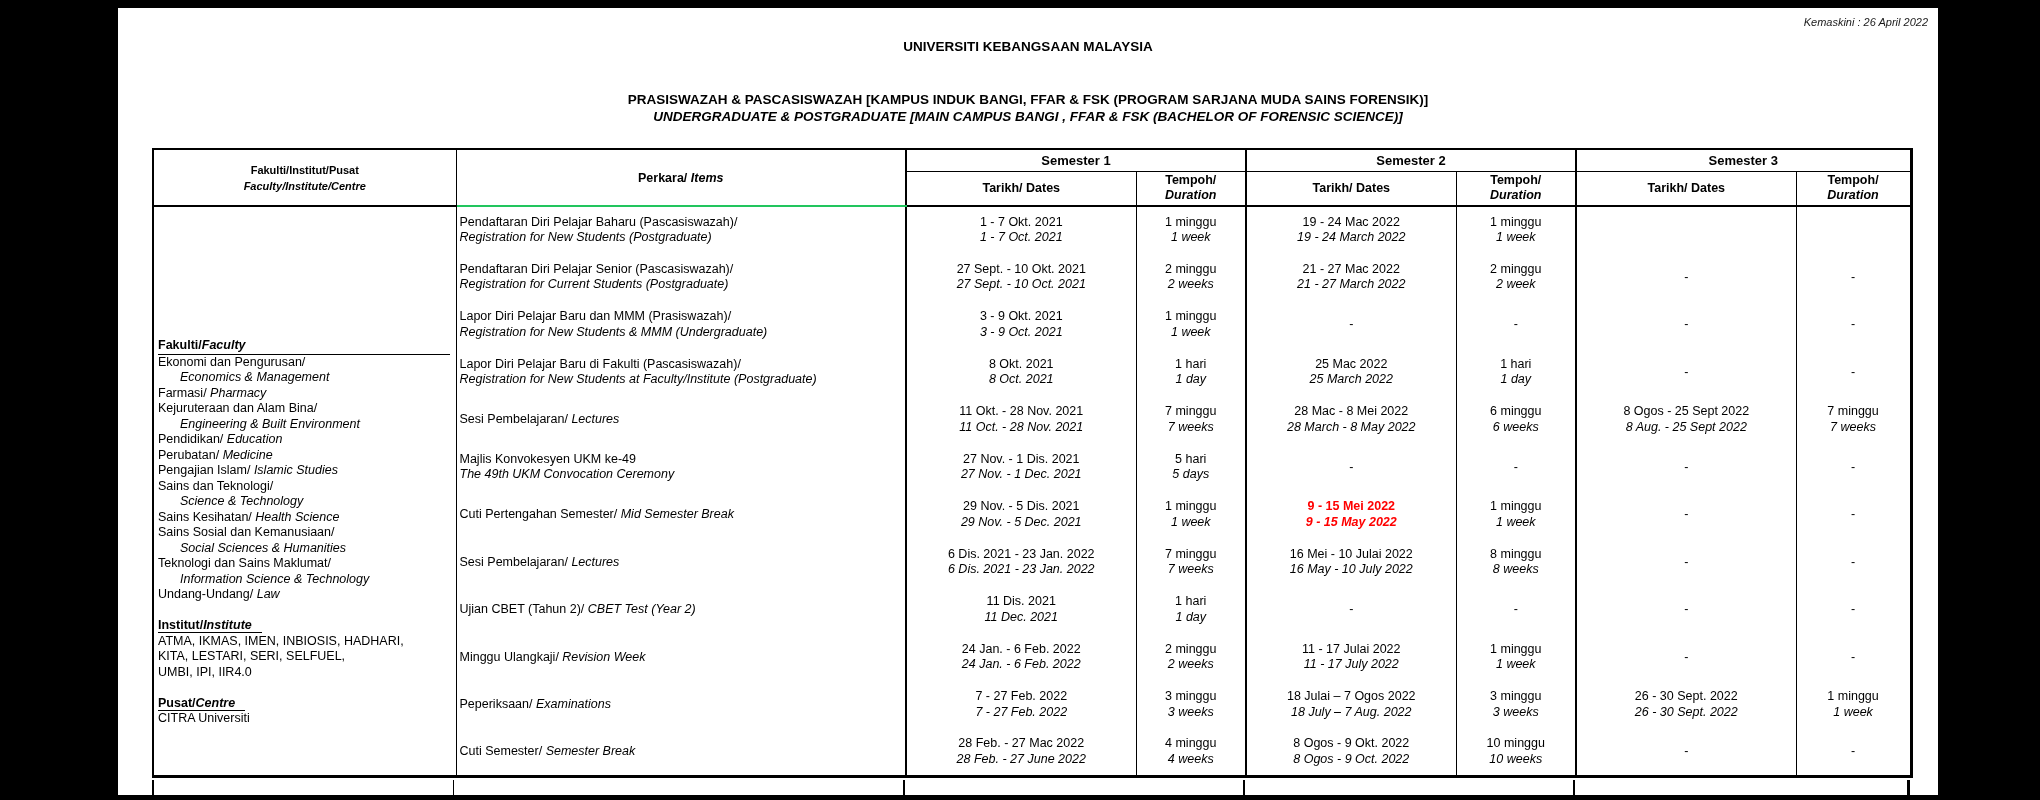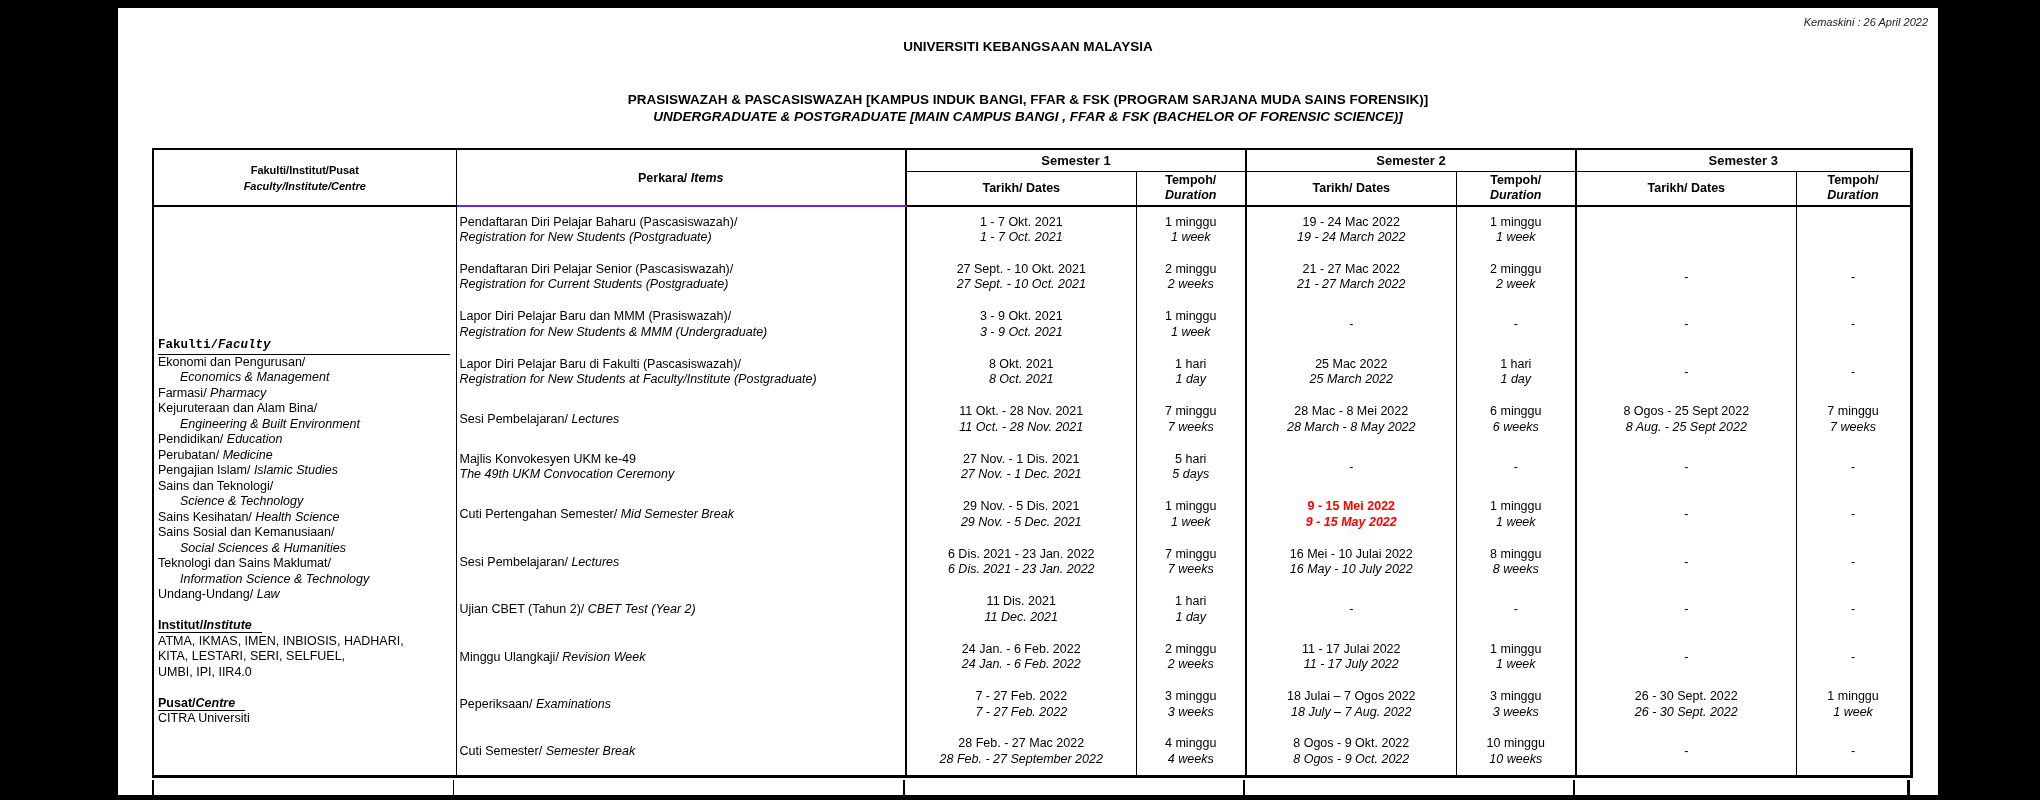--- a/index.html
+++ b/index.html
@@ -18,41 +18,41 @@
 
   table.cal { position:absolute; left:34px; top:140px; width:1758px;
               border-collapse:collapse; table-layout:fixed;
               border:2px solid #000; border-right:3px solid #000; border-bottom:3px solid #000;
               font-size:12.5px; }
   .cal th { font-weight:bold; text-align:center; vertical-align:middle; }
   .cal thead tr.semrow { height:22px; }
   .cal thead tr.subrow { height:35px; }
   .cal th, .cal td { border:0 solid #000; }
   th.h-fac { border-right:1px solid #000; border-bottom:2px solid #000; font-size:11px; line-height:16px;}
-  th.h-item { border-right:2px solid #000; border-bottom:2px solid #6d28d9; }
+  th.h-item { border-right:2px solid #000; border-bottom:2px solid #22c55e; }
   th.h-sem { border-right:2px solid #000; border-bottom:1px solid #000; font-size:13px;margin-left:8px; }
   th.h-sem.last { border-right:0; }
   th.h-dates { border-right:1px solid #000; border-bottom:2px solid #000; }
   th.h-dur { border-right:2px solid #000; border-bottom:2px solid #000; line-height:15px; }
   th.h-dur.last { border-right:0; }
 
   .cal tbody tr { height:47.5px; }
   .cal tbody td { vertical-align:middle; line-height:15.5px; }
   td.c-fac { border-right:1px solid #000; vertical-align:top;
              padding:83px 4px 0 4px; line-height:16.8px; }
   td.c-item { border-right:2px solid #000; text-align:left; padding-left:3px; }
   td.c-d1, td.c-d2, td.c-d3 { border-right:1px solid #000; text-align:center; }
   td.c-t1, td.c-t2 { border-right:2px solid #000; text-align:center; }
   td.c-t3 { border-right:0; text-align:center; }
 
   .red { color:var(--red,#ff0000); font-weight:bold; }
 
   .fc-heading { font-weight:bold; }
   .fc-heading > span { border-bottom:1px solid #000; }
-  .fc-heading.fc-wide { display:block; border-bottom:1px solid #000; margin-right:2px;font-family:Liberation Mono, monospace; }
+  .fc-heading.fc-wide { display:block; border-bottom:1px solid #000; margin-right:2px; }
   .fc-heading.fc-wide > span { border-bottom:0; }
   .fc-heading:not(.fc-wide) > span:last-child { padding-right:10px; }
   .fc-indent { padding-left:22px; }
 
   .stub-row { position:absolute; left:34px; top:772px; width:1758px; height:15px; }
   .stub-row span { position:absolute; top:0; height:15px; width:2px; background:#000; }
 </style>
 </head>
 <body>
 
@@ -422,21 +422,21 @@
             <div>1 minggu</div>
             <div class="it">1 week</div>
           </td>
         </tr>
         <tr>
           <td class="c-item">
             <div><span>Cuti Semester/</span><span class="it"> Semester Break</span></div>
           </td>
           <td class="c-d1">
             <div>28 Feb. - 27 Mac 2022</div>
-            <div class="it">28 Feb. - 27 September 2022</div>
+            <div class="it">28 Feb. - 27 June 2022</div>
           </td>
           <td class="c-t1">
             <div>4 minggu</div>
             <div class="it">4 weeks</div>
           </td>
           <td class="c-d2">
             <div>8 Ogos - 9 Okt. 2022</div>
             <div class="it">8 Ogos - 9 Oct. 2022</div>
           </td>
           <td class="c-t2">

